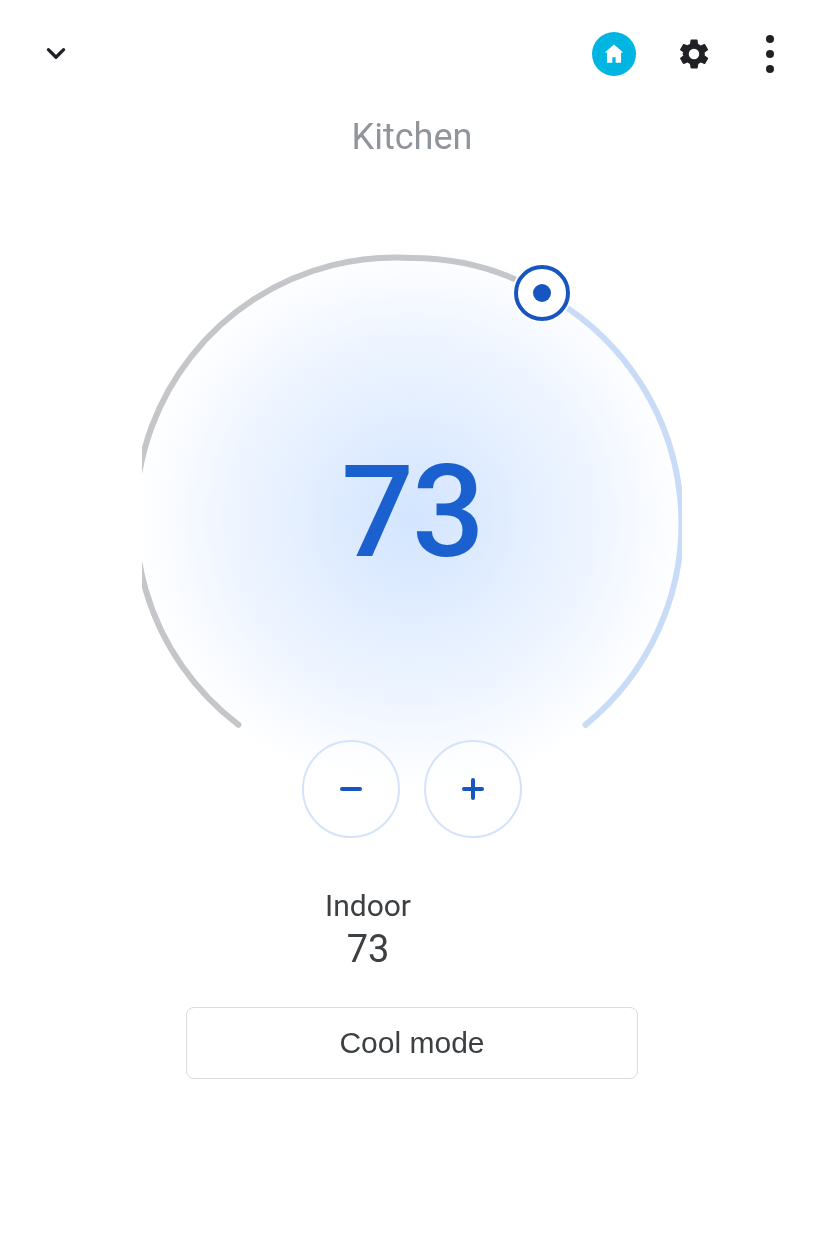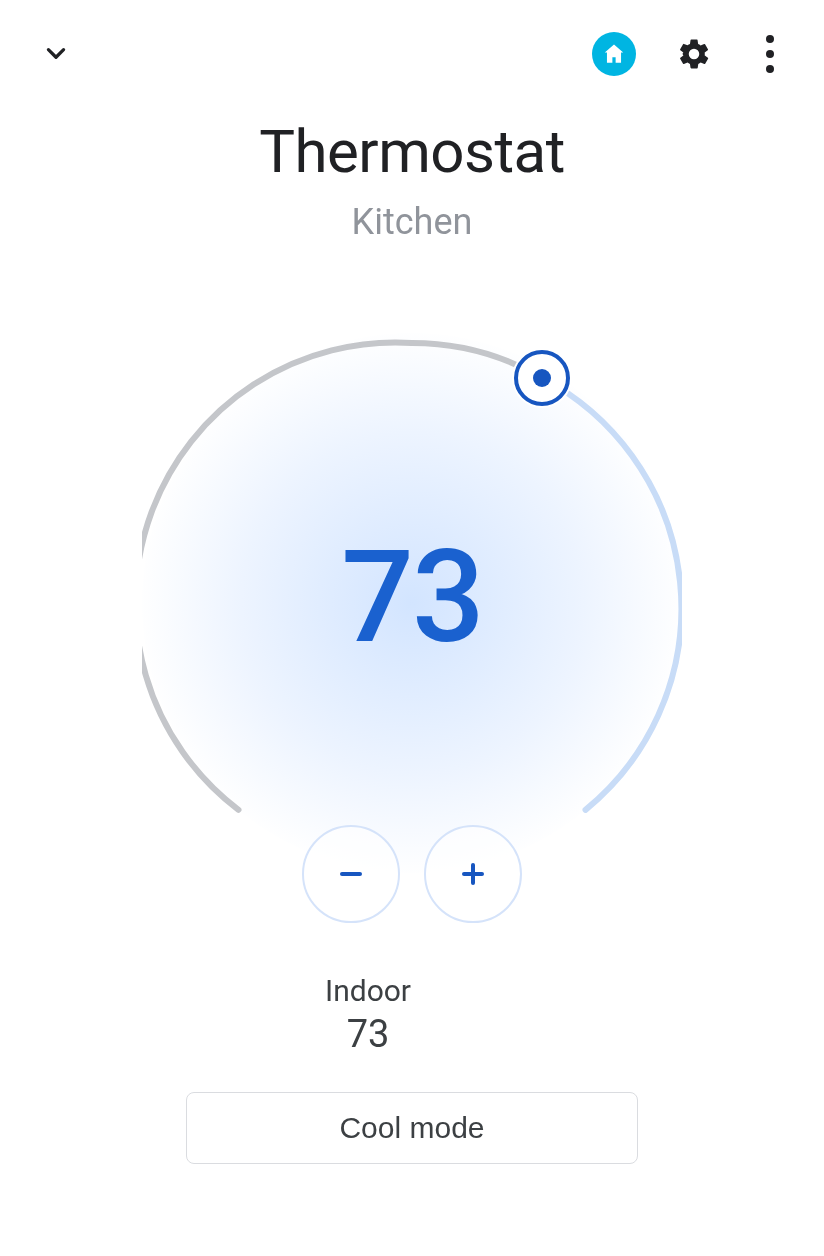--- a/index.html
+++ b/index.html
@@ -153,21 +153,20 @@
     </div>
     <div class="more-btn">
       <span class="dot"></span>
       <span class="dot"></span>
       <span class="dot"></span>
     </div>
   </div>
 </div>
 
 <div class="title-block">
-  <div class="title">Thermostat</div>
   <div class="subtitle">Kitchen</div>
 </div>
 
 <div class="dial-wrapper">
   <div class="dial-glow"></div>
   <svg class="dial-svg" viewBox="0 0 540 540">
 
     <path class="track-grey" d="M 96.5 476.8 A 260 260 0 0 1 270 10"></path>
     <path class="track-grey" d="M 270 10 A 260 260 0 0 1 400 44.8"></path>
 

